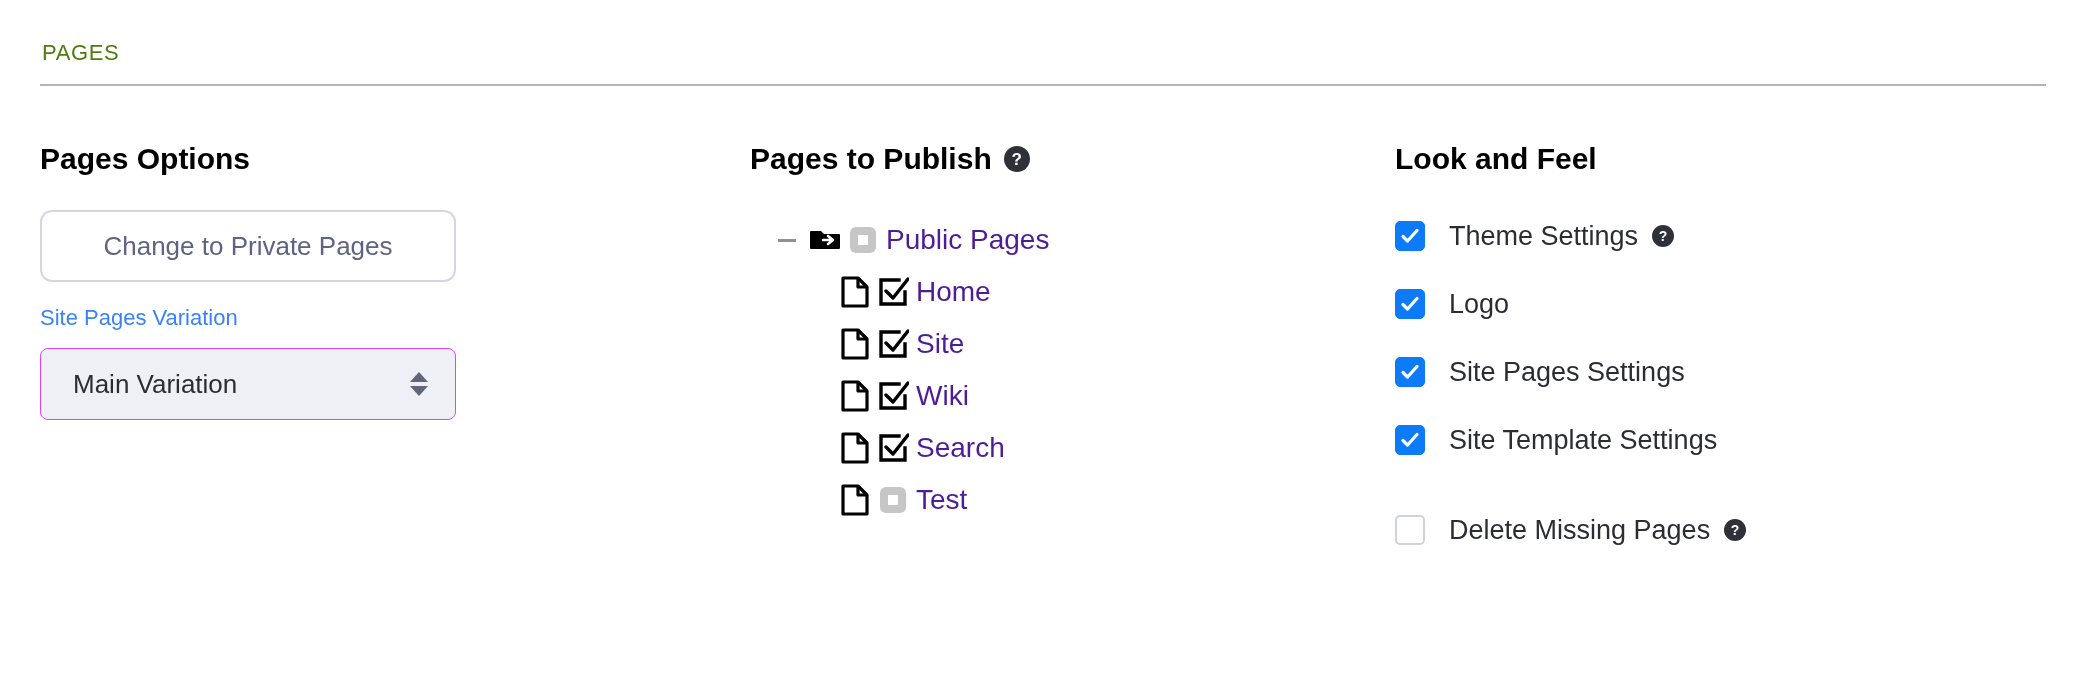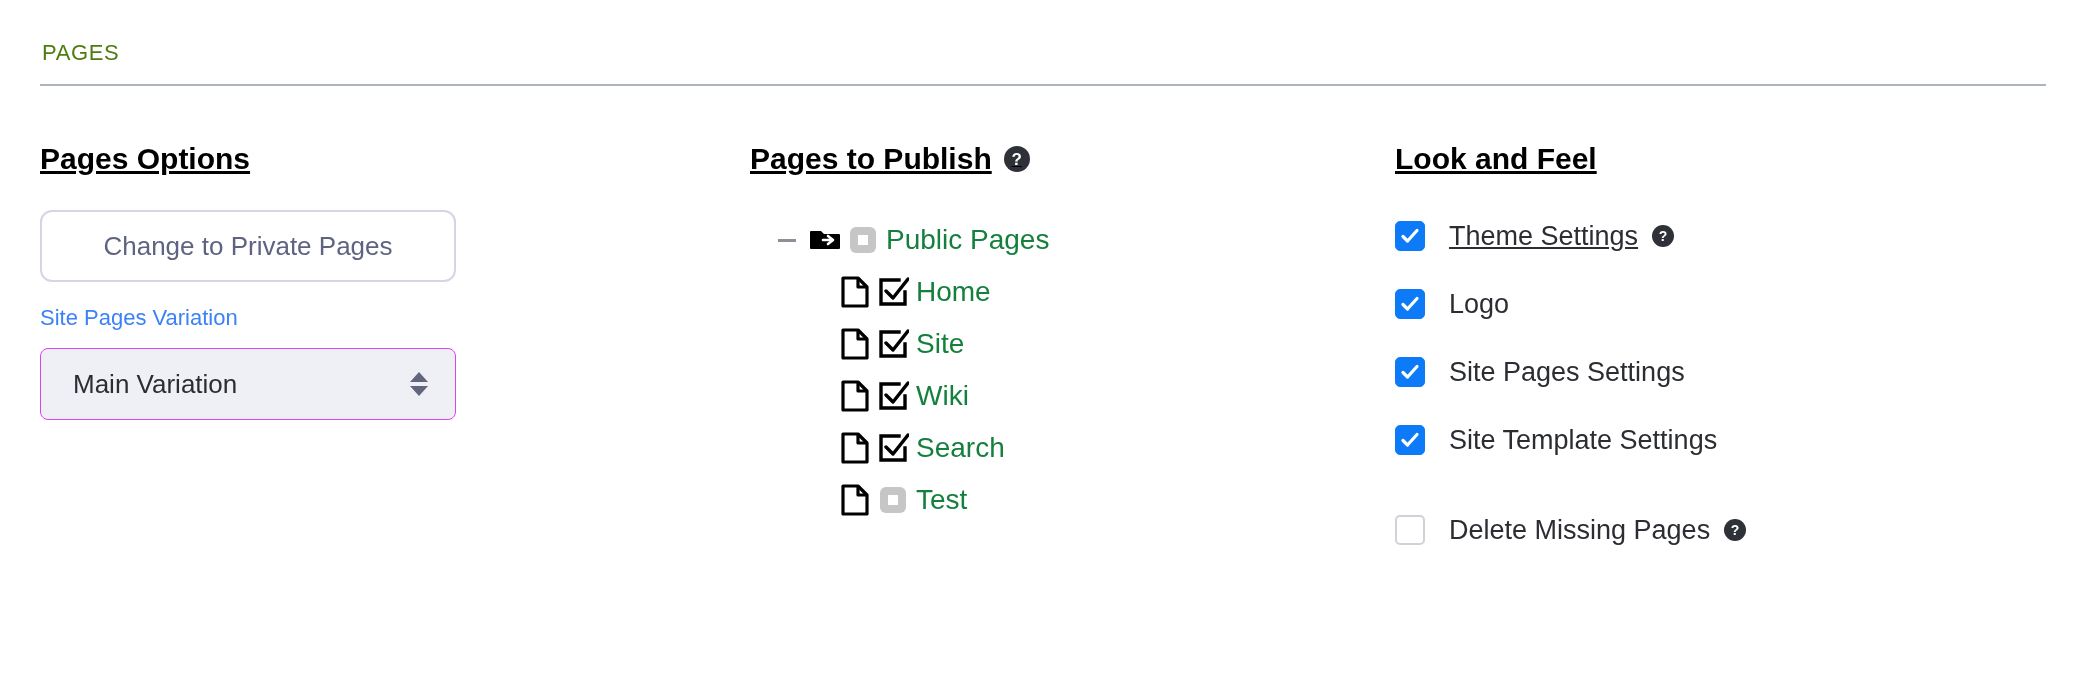--- a/index.html
+++ b/index.html
@@ -59,21 +59,20 @@
   .col-title {
     font-size: 30px;
     font-weight: bold;
     color: #000000;
     margin: 0 0 0 0;
     line-height: 38px;
     display: flex;
     align-items: center;
     gap: 12px;
     white-space: nowrap;
-    text-decoration: underline;
   }
   .col-title.indent-pub { padding-left: 0px; }
 
   
   .help-badge {
     display: inline-flex;
     align-items: center;
     justify-content: center;
     width: 26px;
     height: 26px;
@@ -203,21 +202,21 @@
     flex: 0 0 auto;
     margin-left: 4px;
     display: inline-flex;
     align-items: center;
     justify-content: center;
     cursor: pointer;
   }
   .tree-label {
     margin-left: 6px;
     font-size: 28px;
-    color: #15803d;
+    color: #4c1d95;
     font-weight: 400;
   }
 
   
   .box-gray {
     width: 26px;
     height: 26px;
     border-radius: 6px;
     background: #c6c6c6;
     display: inline-flex;
@@ -232,21 +231,21 @@
   }
 
   
   .check-row {
     display: flex;
     align-items: center;
     gap: 24px;
     height: 68px;
     white-space: nowrap;
   }
-  .check-row.first { margin-top: 24px; text-decoration: underline; }
+  .check-row.first { margin-top: 24px; }
   .cbox {
     width: 30px;
     height: 30px;
     border-radius: 5px;
     flex: 0 0 auto;
     box-sizing: border-box;
     display: inline-flex;
     align-items: center;
     justify-content: center;
     cursor: pointer;

